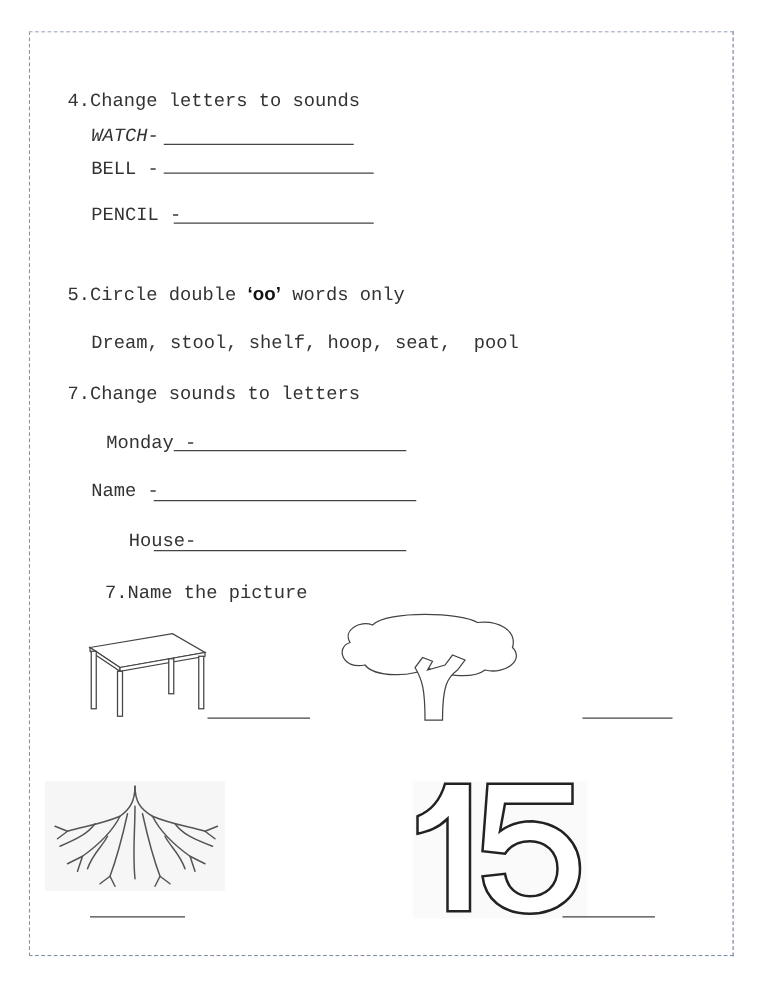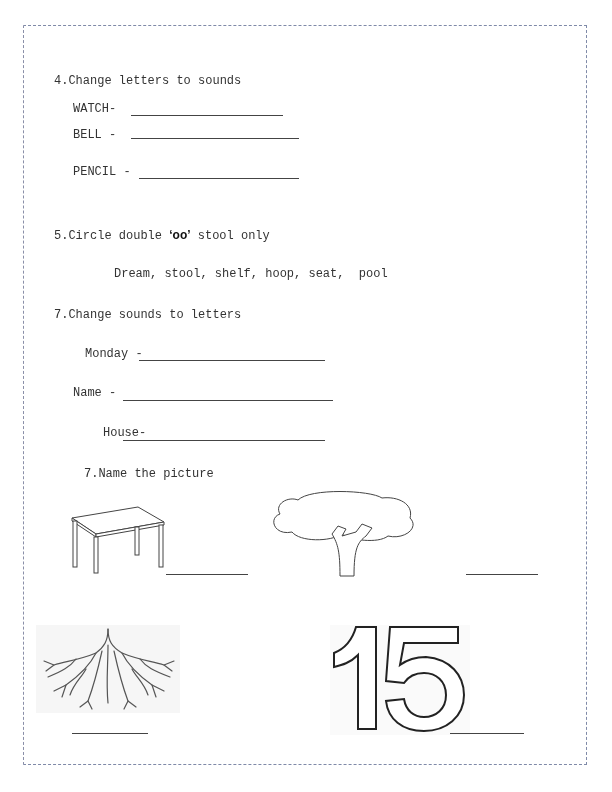--- a/index.html
+++ b/index.html
@@ -3,40 +3,40 @@
   <meta charset="utf-8">
   <style>
     * { box-sizing: border-box; margin: 0; padding: 0; }
     html, body { width: 612px; height: 792px; background: #ffffff; overflow: hidden; }
     body { position: relative; font-family: "Liberation Mono", "DejaVu Sans Mono", monospace; color: #333; font-size: 11px; }
     .frame {
       position: absolute; left: 23px; top: 25px; width: 564px; height: 740px;
       border: 1px dashed #7f8aa8;
       border-left: 1px dashed #8a8fa8;
     }
-    .t { position: absolute; white-space: pre; font-size: 12px; line-height: 13px; color: #333; }
+    .t { position: absolute; white-space: pre; font-size: 15px; line-height: 13px; color: #333; }
     .blank { position: absolute; border-bottom: 1px solid #444; height: 1px; }
     .bold { font-family: "Liberation Sans", "DejaVu Sans", sans-serif; font-weight: bold; color: #111; }
     .pic { position: absolute; }
   </style>
 </head>
 <body>
 
 <div class="frame"></div>
 
 <div class="t" style="left:54px;top:75px;">4.Change letters to sounds</div>
-<div class="t" style="left:73px;top:103px;">WATCH- </div>
+<div class="t" style="left:73px;top:103px;font-style:italic;">WATCH- </div>
 <div class="blank" style="left:131px;top:115px;width:152px;"></div>
 <div class="t" style="left:73px;top:129px;">BELL - </div>
 <div class="blank" style="left:131px;top:138px;width:168px;"></div>
 <div class="t" style="left:73px;top:166px;">PENCIL -</div>
 <div class="blank" style="left:139px;top:178px;width:160px;"></div>
 
-<div class="t" style="left:54px;top:229px;"><span>5.Circle double </span><span class="bold">‘oo’</span><span> stool only</span></div>
-<div class="t" style="left:73px;top:268px;margin-left:41px;">Dream, stool, shelf, hoop, seat,  pool</div>
+<div class="t" style="left:54px;top:229px;"><span>5.Circle double </span><span class="bold">‘oo’</span><span> words only</span></div>
+<div class="t" style="left:73px;top:268px;">Dream, stool, shelf, hoop, seat,  pool</div>
 
 <div class="t" style="left:54px;top:309px;">7.Change sounds to letters</div>
 <div class="t" style="left:73px;top:348px;padding-left:12px;">Monday -</div>
 <div class="blank" style="left:139px;top:360px;width:186px;"></div>
 <div class="t" style="left:73px;top:387px;">Name -</div>
 <div class="blank" style="left:123px;top:400px;width:210px;"></div>
 <div class="t" style="left:73px;top:427px;padding-left:30px;">House-</div>
 <div class="blank" style="left:123px;top:440px;width:202px;"></div>
 
 <div class="t" style="left:54px;top:468px;margin-left:30px;">7.Name the picture</div>

